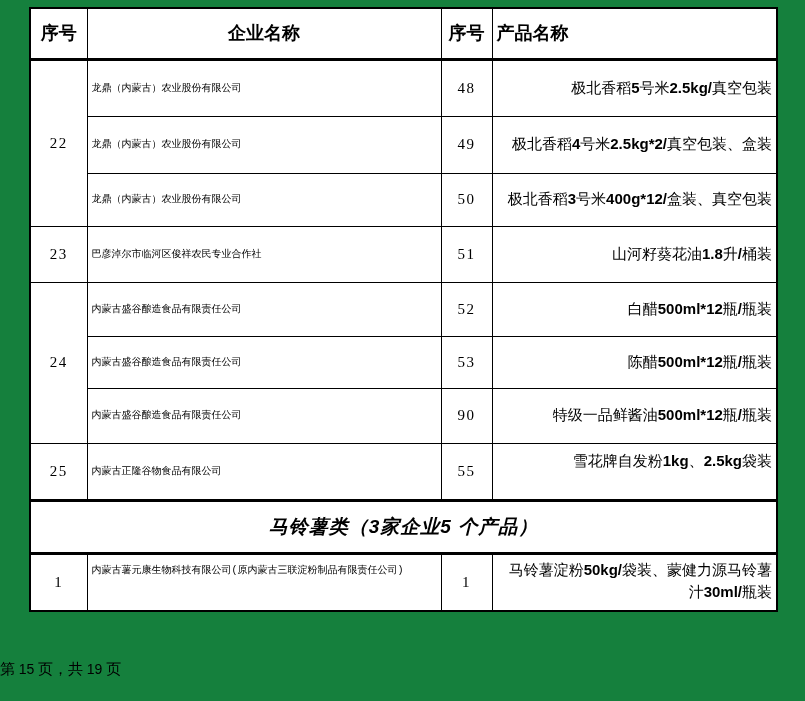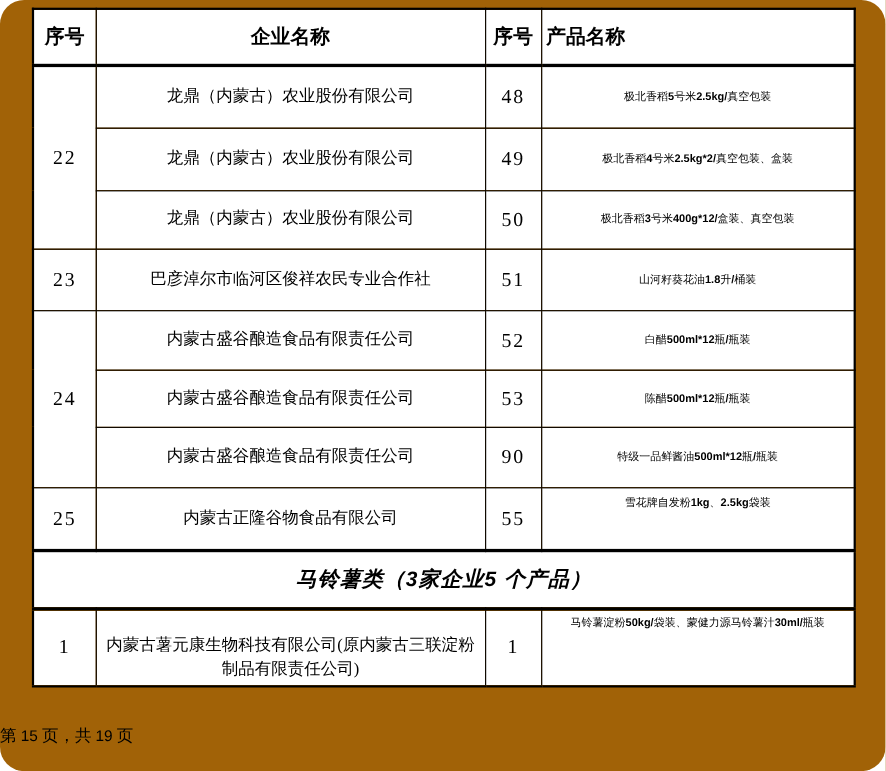--- a/index.html
+++ b/index.html
@@ -4,25 +4,24 @@
 <style>
   html, body {
     margin: 0;
     padding: 0;
     background: #ffffff;
   }
   #page {
     position: relative;
     width: 805px;
     height: 701px;
-    background: #a16207;
+    background: #15803d;
     overflow: hidden;
     font-family: "Liberation Serif", "DejaVu Serif", serif;
     color: #000;
-    border-radius: 22px;
   }
   table.doc-table {
     position: absolute;
     left: 29px;
     top: 7px;
     border-collapse: collapse;
     table-layout: fixed;
     width: 747px;
   }
   table.doc-table td, table.doc-table th {
@@ -41,41 +40,42 @@
     font-family: "Liberation Sans", "DejaVu Sans", sans-serif;
     font-weight: 700;
     font-size: 18px;
   }
   th.h-serial { text-align: center; }
   th.h-company { }
   th.h-product { text-align: left; padding-left: 7px; }
 
   td.seq-cell {
     text-align: center;
-    font-size: 18px;
+    font-size: 15px;
     letter-spacing: 1.5px;
     font-family: "Liberation Serif", "DejaVu Serif", serif;
     margin-top: 32px;
   }
   td.seq-top {
     vertical-align: top;
     padding-top: 16px;
   }
   td.company-cell {
-    text-align: center;
+    text-align: left;
     padding-left: 7px;
     padding-right: 6px;
-    font-size: 15px;
+    font-size: 10px;
     line-height: 1.5;
+    font-family: Liberation Mono, monospace;
   }
   td.product-cell {
-    text-align: center;
+    text-align: right;
     padding-left: 8px;
     padding-right: 6px;
-    font-size: 10px;
+    font-size: 15px;
     line-height: 1.5;
   }
   .lat {
     font-family: "Liberation Sans", "DejaVu Sans", sans-serif;
     font-weight: 700;
   }
   
   tr.group-start td { border-top: 1px solid #15803d; }
   tr.section-row td {
     border-top: 3px solid #000;
@@ -170,21 +170,21 @@
       <td class="seq-cell">55</td>
       <td class="product-cell" style="vertical-align:top; padding-top:6px">雪花牌自发粉<span class="lat">1kg</span>、<span class="lat">2.5kg</span>袋装</td>
     </tr>
 
     <tr class="section-row" style="height:53px">
       <td colspan="4">马铃薯类（3家企业5 个产品）</td>
     </tr>
 
     <tr class="last-row" style="height:58px">
       <td class="seq-cell">1</td>
-      <td class="company-cell" style="vertical-align:top; padding-top:21px">内蒙古薯元康生物科技有限公司(原内蒙古三联淀粉制品有限责任公司)</td>
+      <td class="company-cell" style="vertical-align:top; padding-top:8px">内蒙古薯元康生物科技有限公司(原内蒙古三联淀粉制品有限责任公司)</td>
       <td class="seq-cell">1</td>
       <td class="product-cell" style="vertical-align:top; padding-top:4px">马铃薯淀粉<span class="lat">50kg/</span>袋装、蒙健力源马铃薯汁<span class="lat">30ml/</span>瓶装</td>
     </tr>
   </tbody>
     </table>
 
   <div class="page-footer">第 <span class="lat">15</span> 页，共 <span class="lat">19</span> 页</div>
 
 </div>
 

